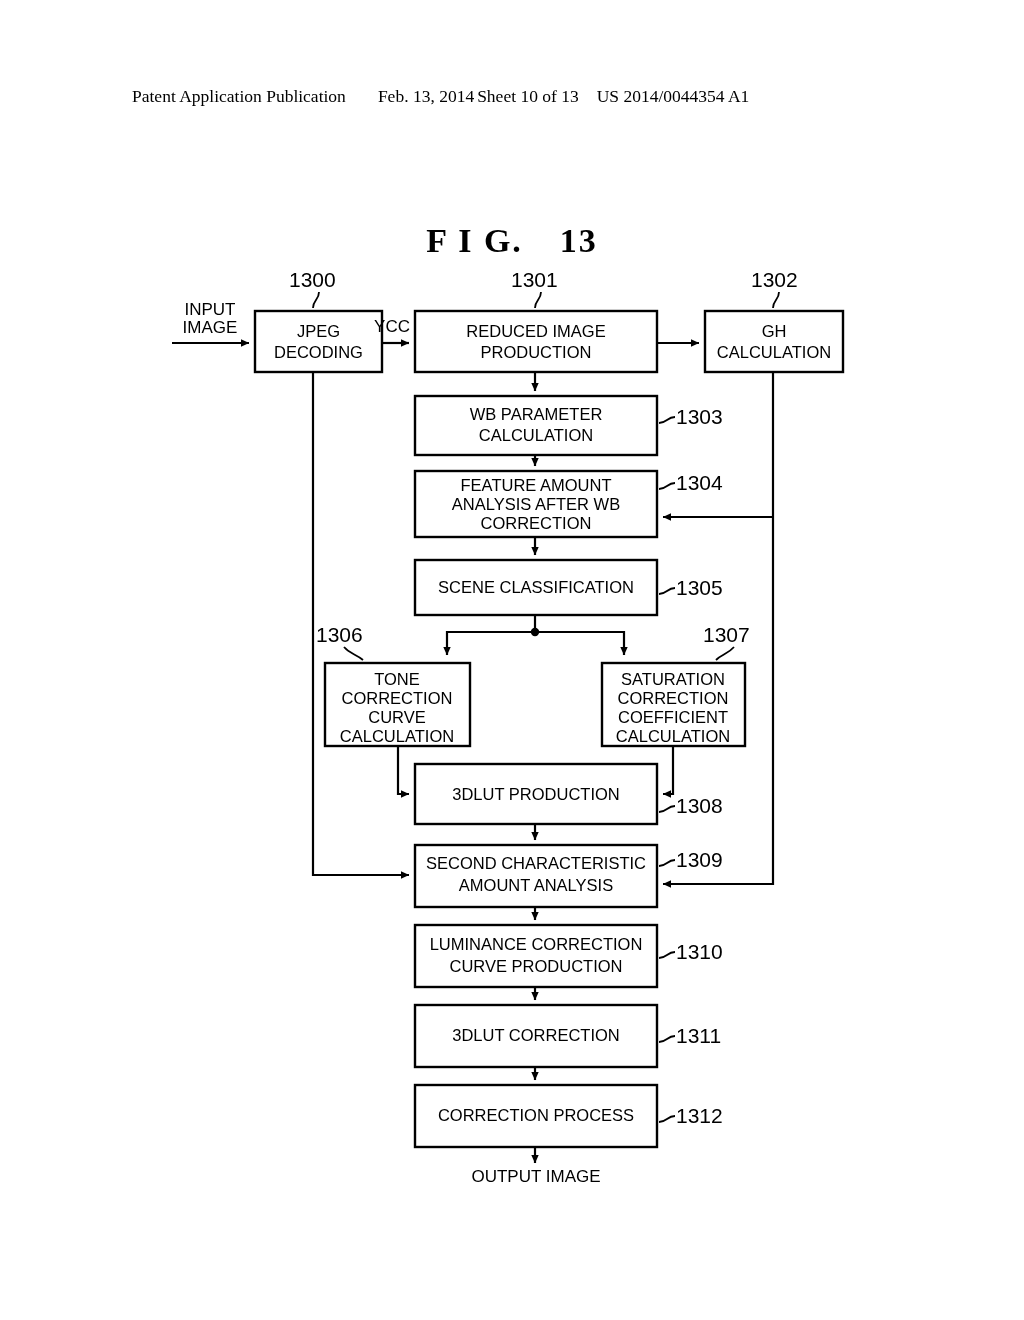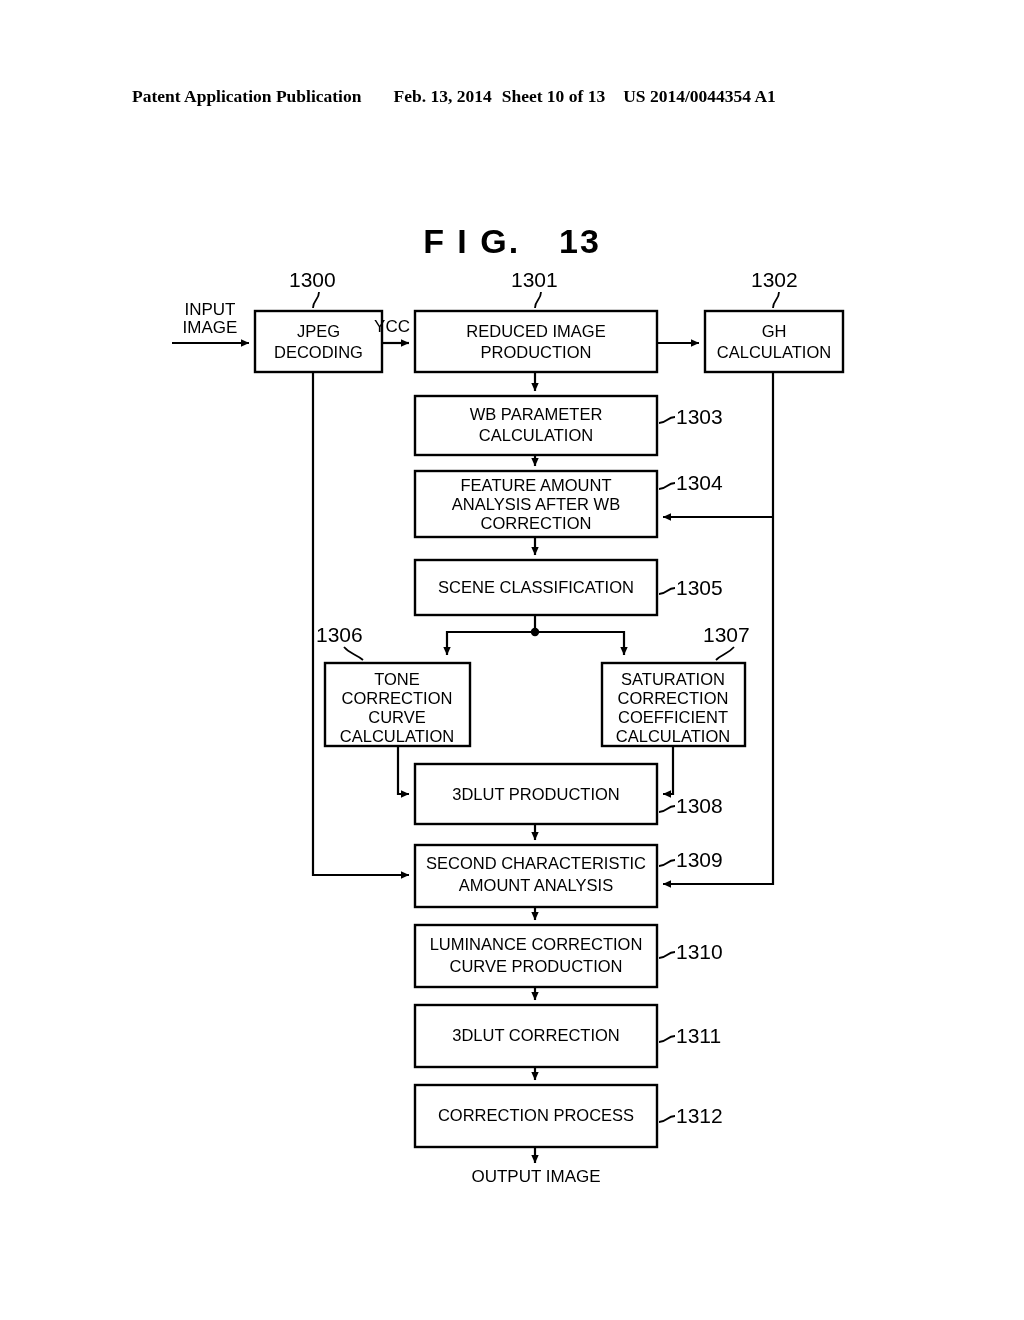--- a/index.html
+++ b/index.html
@@ -17,42 +17,42 @@
   }
   .page-header {
     position: absolute;
     top: 86px;
     left: 132px;
     width: 760px;
     height: 24px;
     display: flex;
     align-items: baseline;
     font-family: "Liberation Serif", serif;
-    font-weight: bold;
+    font-weight: normal;
     font-size: 17.5px;
     letter-spacing: 0px;
     white-space: nowrap;
   }
   .hdr-pub { }
   .hdr-date {
     margin-left: 32px;
   }
   .hdr-sheet {
-    margin-left: 10px;
+    margin-left: 3px;
   }
   .hdr-patno {
     margin-left: 18px;
   }
   .fig-title {
     position: absolute;
     left: 0;
     top: 222px;
     width: 1024px;
     text-align: center;
-    font-family: Liberation Sans, sans-serif;
+    font-family: Liberation Serif, serif;
     font-weight: bold;
     font-size: 34px;
     letter-spacing: 2px;
   }
   .fig-title .fig-gap {
     letter-spacing: 10px;
   }
   svg.flow {
     position: absolute;
     left: 0;

